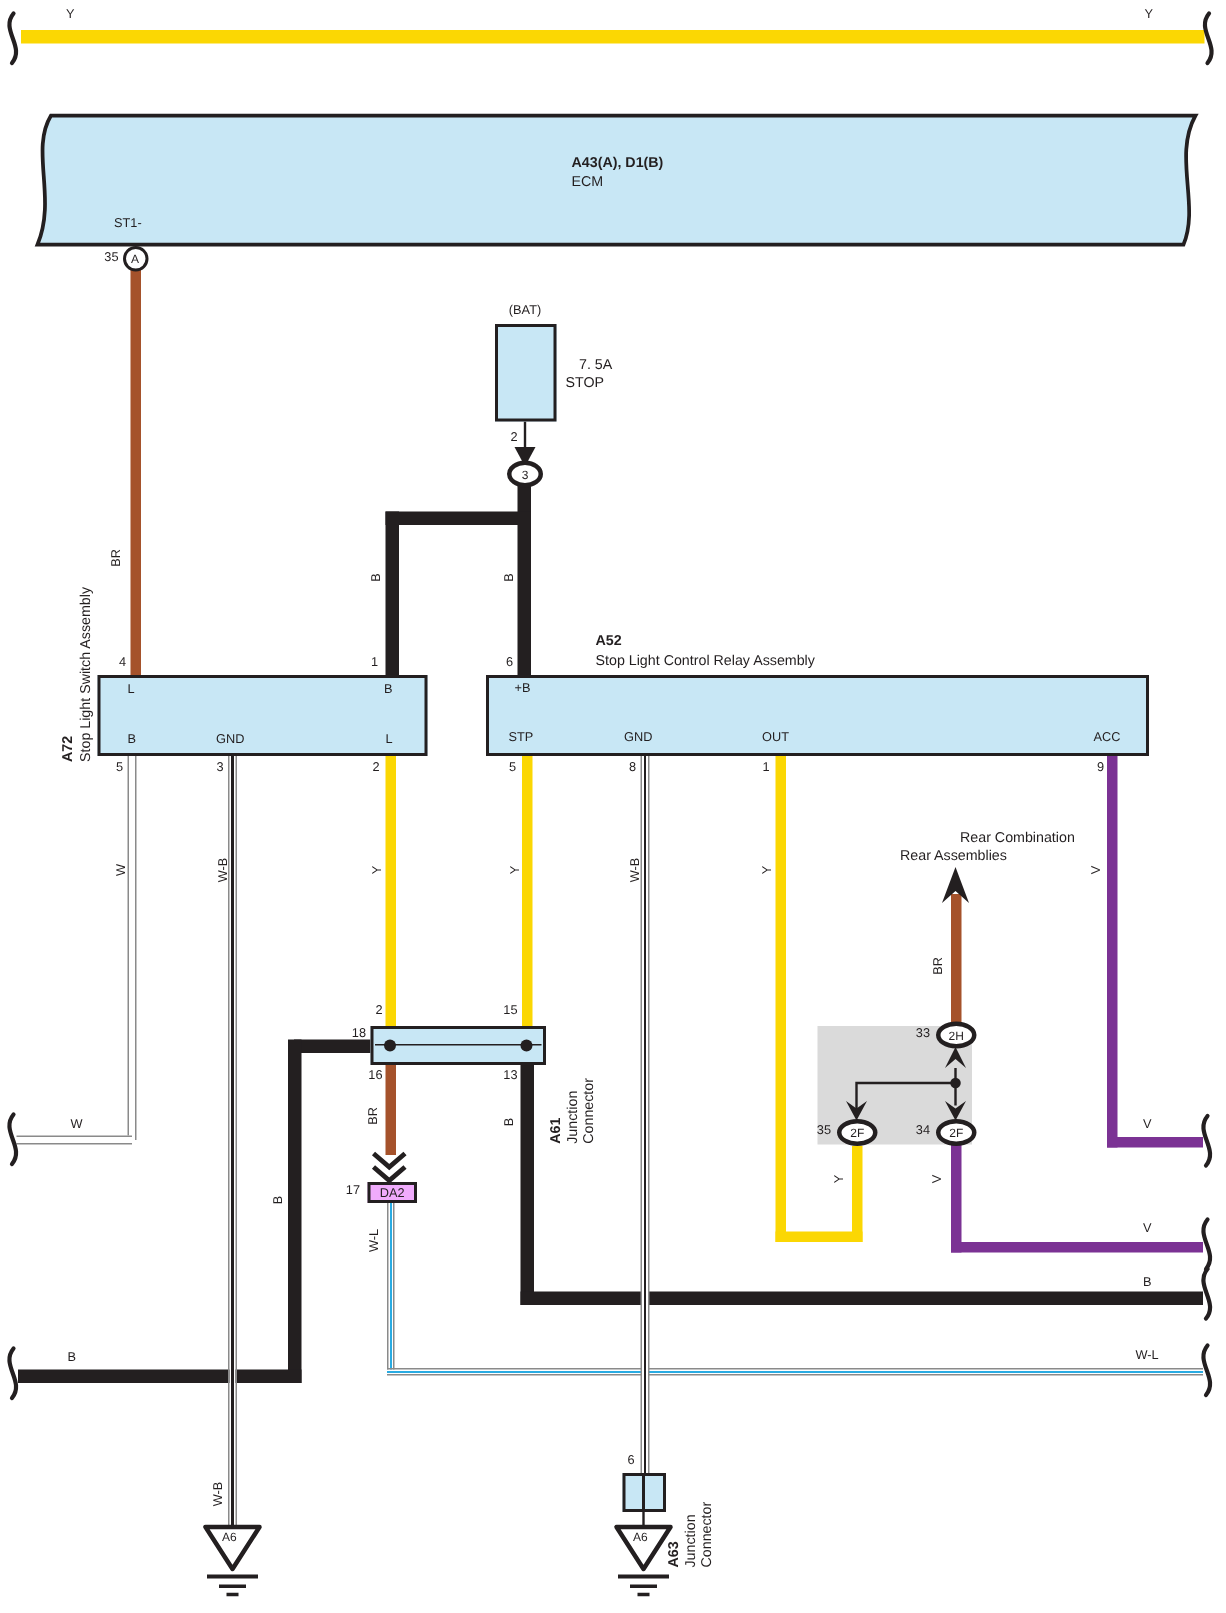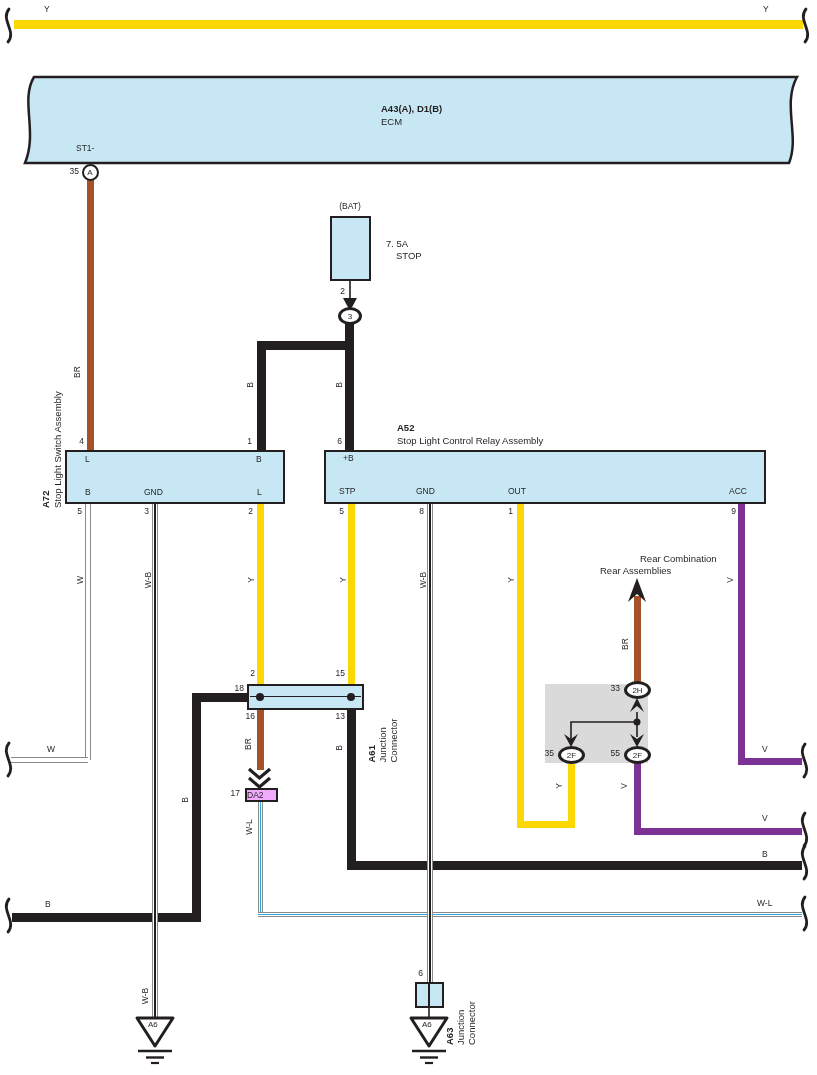--- a/index.html
+++ b/index.html
@@ -29,21 +29,21 @@
   .vblock { position:absolute; transform:rotate(-90deg); font-size:9.5px; line-height:11px;
             text-align:left; color:var(--ink); white-space:nowrap; }
   .name { position:absolute; font-size:9.5px; line-height:13px; color:var(--ink); white-space:nowrap; }
   .bold { font-weight:bold; }
   .oval { position:absolute; background:#fff; border:3px solid var(--ink); border-radius:50%;
           display:flex; align-items:center; justify-content:center; font-size:8px; color:var(--ink); }
   .circ { position:absolute; background:#fff; border:2.5px solid var(--ink); border-radius:50%;
           display:flex; align-items:center; justify-content:center; font-size:8px; color:var(--ink); }
   .dot  { position:absolute; background:var(--ink); border-radius:50%; }
   .conbox { position:absolute; background:#f0abfc; border:2.5px solid var(--ink);
-            display:flex; align-items:center; font-size:8.5px; color:var(--ink); }
+            display:flex; align-items:center; justify-content:center; font-size:8.5px; color:var(--ink); }
   svg.overlay { position:absolute; left:0; top:0; pointer-events:none; }
   .svg-ecm { fill:var(--lightblue); stroke:var(--ink); stroke-width:2.5; }
   .brk { fill:none; stroke:var(--ink); stroke-width:2.8; stroke-linecap:round; }
   .thin { stroke:var(--ink); stroke-width:1.6; fill:none; }
   .arrow { fill:var(--ink); stroke:none; }
   .fusewire { stroke:var(--ink); stroke-width:2; fill:none; }
   .fusedot { fill:#fff; stroke:var(--ink); stroke-width:1.8; }
   .gnd { fill:#fff; stroke:var(--ink); stroke-width:3; stroke-linejoin:round; }
   .gline { stroke:var(--ink); fill:none; }
   .chev { stroke:var(--ink); stroke-width:3.2; fill:none; }
@@ -175,21 +175,21 @@
 
   <div class="name bold" style="left:381px; top:102px;">A43(A), D1(B)</div>
   <div class="name" style="left:381px; top:115px;">ECM</div>
   <div class="lbl" style="left:76px; top:144px;">ST1-</div>
   <div class="pin" style="left:66px; top:167px;">35</div>
   <div class="vlbl" style="left:47px; top:366px;">BR</div>
   <div class="pin" style="left:71px; top:437px;">4</div>
 
   <div class="lbl" style="left:325px; top:202px; width:50px; text-align:center;">(BAT)</div>
   <div class="name" style="left:386px; top:237px;">7. 5A</div>
-  <div class="name" style="left:396px; top:249px;">STOP</div>
+  <div class="name" style="left:377px; top:249px;">STOP</div>
   <div class="pin" style="left:332px; top:287px;">2</div>
   <div class="vlbl" style="left:220px; top:379px;">B</div>
   <div class="vlbl" style="left:309px; top:379px;">B</div>
   <div class="pin" style="left:239px; top:437px;">1</div>
   <div class="pin" style="left:329px; top:437px;">6</div>
 
   <div class="vblock" style="left:-8px; top:436px; width:120px; height:24px; line-height:12px;">
     <div class="bold">A72</div>
     <div>Stop Light Switch Assembly</div>
   </div>
@@ -245,21 +245,21 @@
     <div>Junction</div>
     <div>Connector</div>
   </div>
 
   <div class="pin" style="left:227px; top:789px;">17</div>
 
   <div class="name" style="left:600px; top:552px;padding-left:40px;">Rear Combination</div>
   <div class="name" style="left:600px; top:564px;">Rear Assemblies</div>
   <div class="pin" style="left:607px; top:684px;">33</div>
   <div class="pin" style="left:541px; top:749px;">35</div>
-  <div class="pin" style="left:607px; top:749px;">55</div>
+  <div class="pin" style="left:607px; top:749px;">34</div>
 
   <div class="pin" style="left:410px; top:969px;">6</div>
   <div class="vblock" style="left:428px; top:995.5px; width:65px; height:33px;">
     <div class="bold">A63</div>
     <div>Junction</div>
     <div>Connector</div>
   </div>
   <div class="vlbl" style="left:115px; top:990px;">W-B</div>
 
   <div class="lbl" style="left:148px; top:1020px; font-size:8px;">A6</div>

